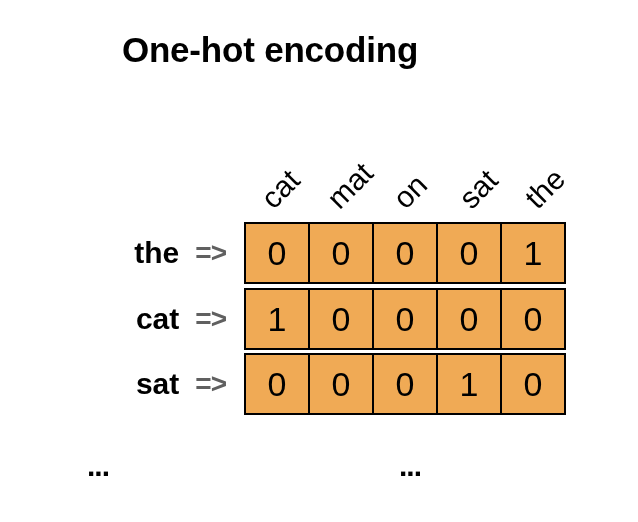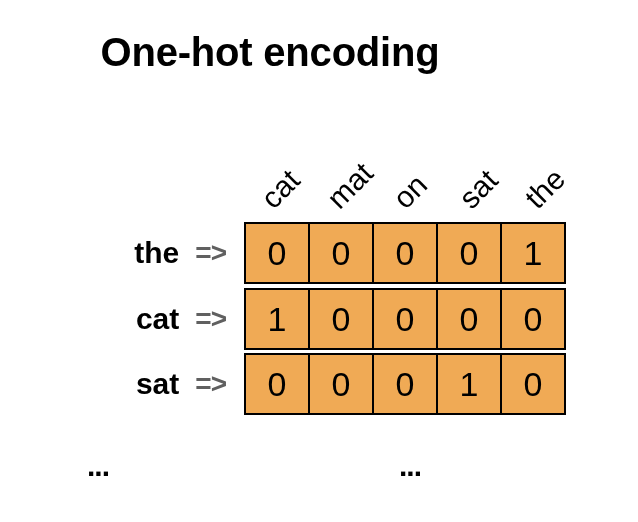--- a/index.html
+++ b/index.html
@@ -24,21 +24,21 @@
     height: 522px;
   }
 
   
   #title {
     position: absolute;
     left: 0px;
     top: 30px;
     width: 540px;
     text-align: center;
-    font-size: 40px;
+    font-size: 35px;
     font-weight: bold;
     color: #000000;
     letter-spacing: -0.2px;
     white-space: nowrap;
   }
 
   
   #col-headers {
     position: absolute;
     left: 244px;

